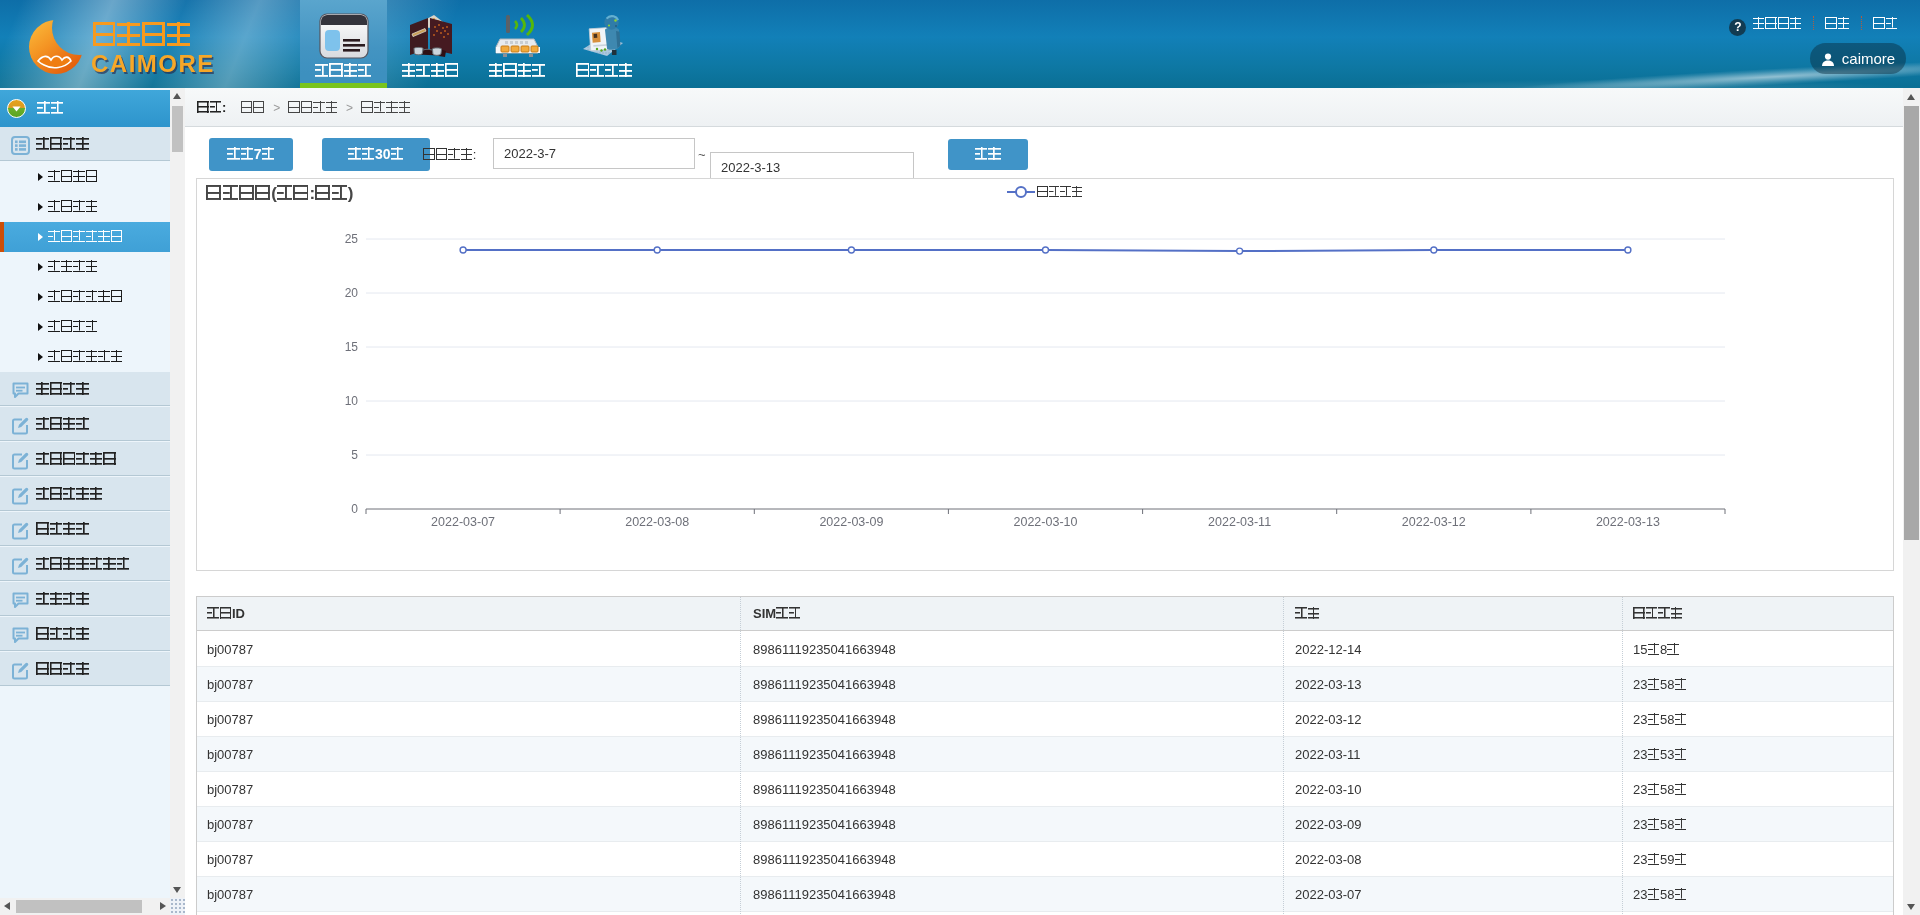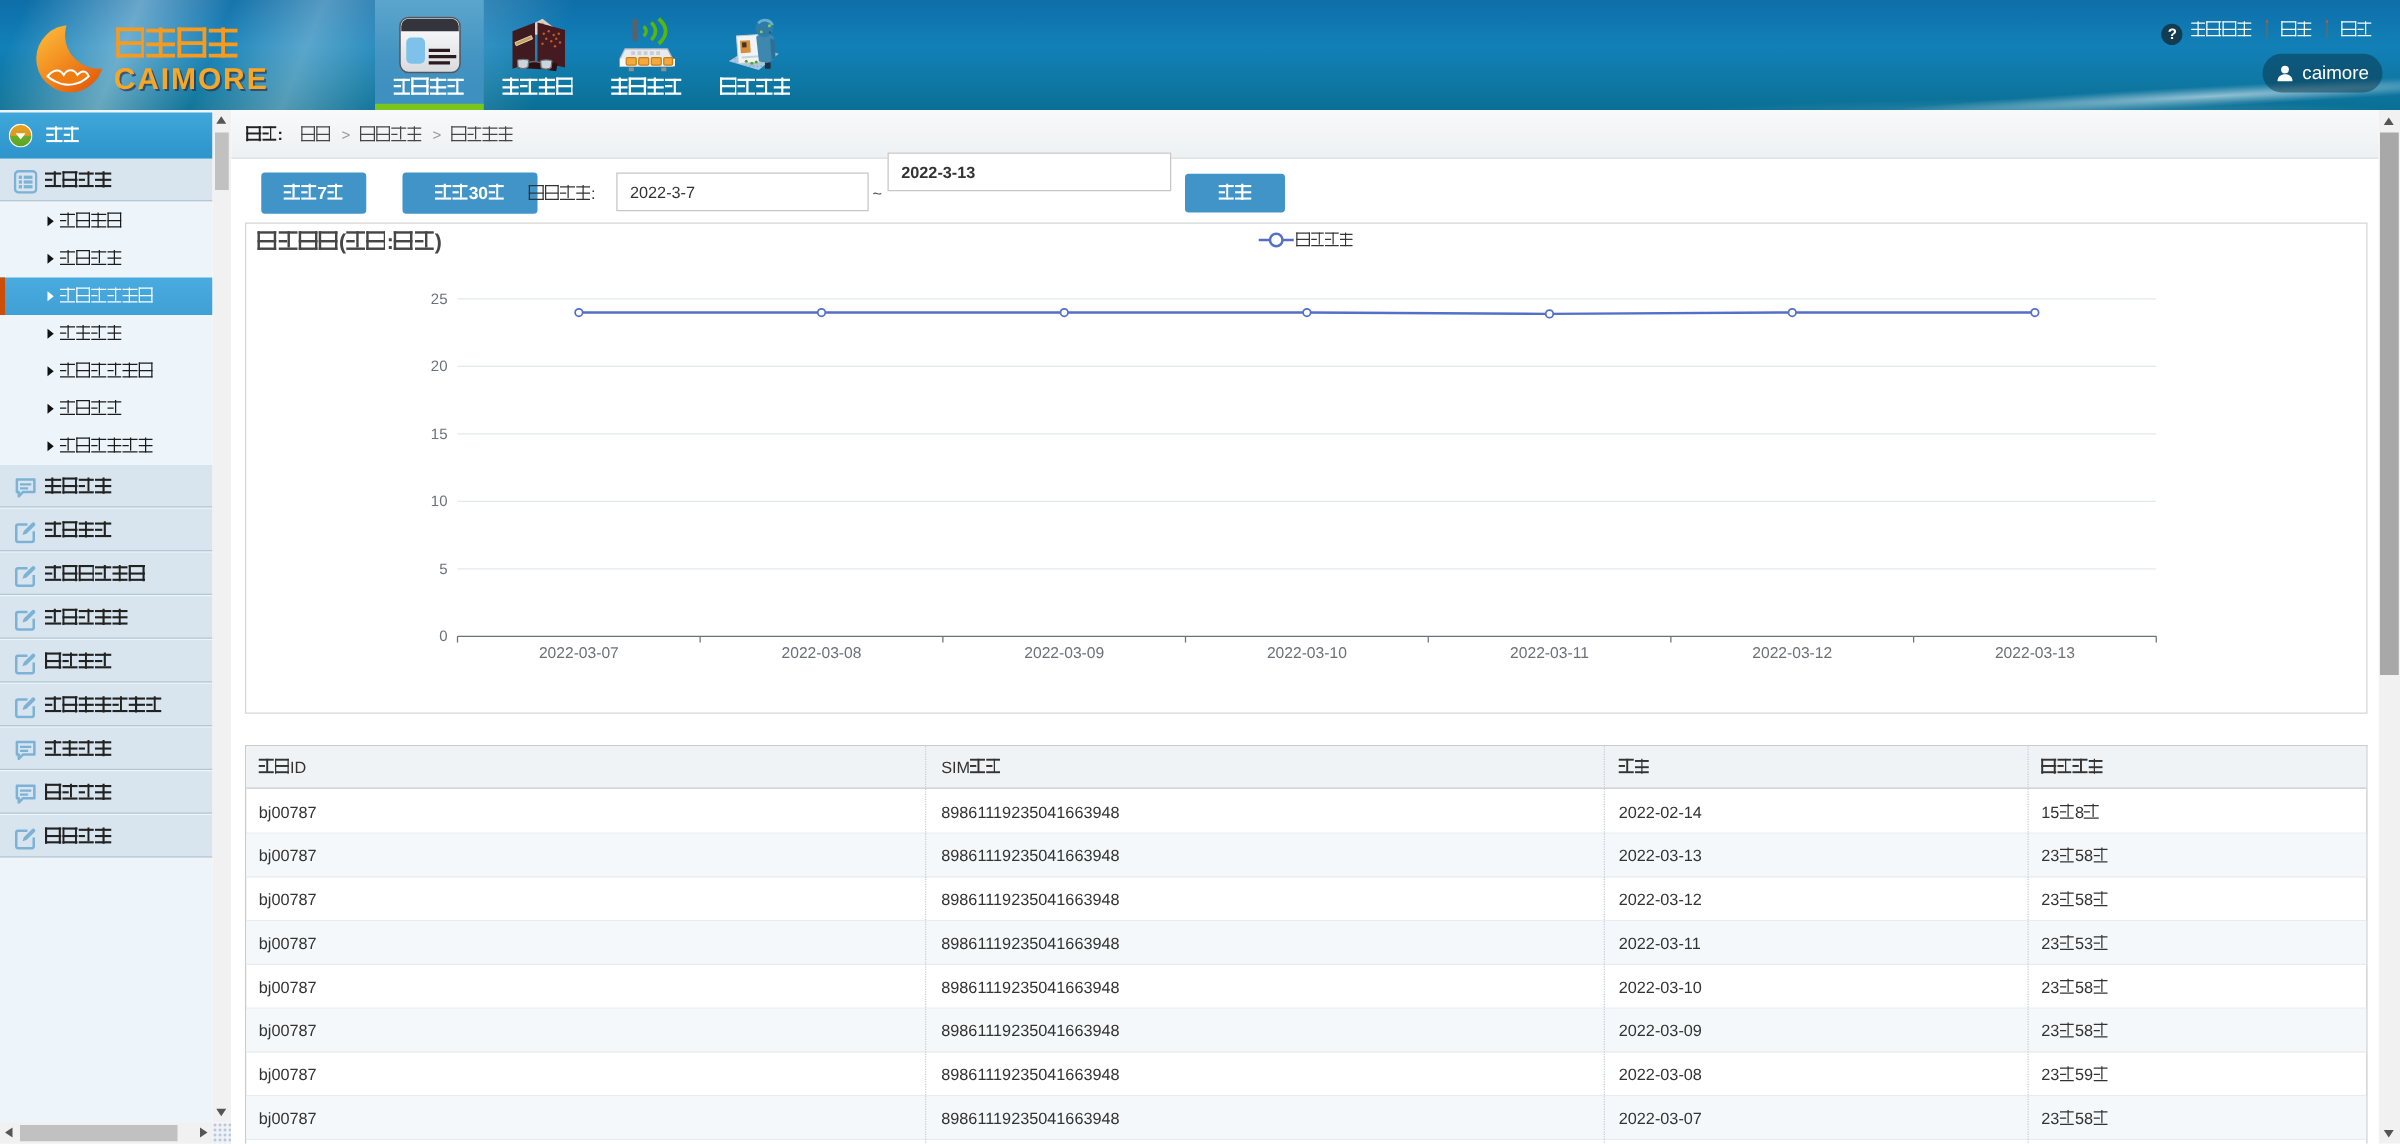--- a/index.html
+++ b/index.html
@@ -63,21 +63,21 @@
 .btn{position:absolute;background:#4094c8;color:#fff;font-size:14px;font-weight:bold;text-align:center;border-radius:3px;line-height:33px;height:33px}
 .inp{position:absolute;height:31px;border:1px solid #c6c6c6;background:#fff;font-size:13px;color:#333;line-height:29px;padding-left:10px}
 #lbltime{position:absolute;left:238px;top:50px;height:33px;line-height:33px;font-size:13px;color:#333}
 #tilde{position:absolute;left:513px;top:50px;height:33px;line-height:33px;font-size:13px;color:#555}
 
 #panel{position:absolute;left:11px;top:90px;width:1698px;height:393px;border:1px solid #d6d6d6;background:#fff}
 #ctitle{position:absolute;left:9px;top:5px;font-size:17px;font-weight:bold;color:#464646}
 #clegend{position:absolute;left:840px;top:6px;font-size:12px;color:#333}
 
 #tbl{position:absolute;left:11px;top:508px;width:1698px;height:319px;border:1px solid #ccc;border-bottom:none;background:#fff}
-#thead{position:absolute;left:0;top:0;width:1696px;height:34px;background:#eff3f6;border-bottom:1px solid #ccc;font-size:13px;font-weight:normal;color:#333;line-height:34px}
+#thead{position:absolute;left:0;top:0;width:1696px;height:34px;background:#eff3f6;border-bottom:1px solid #ccc;font-size:13px;font-weight:bold;color:#333;line-height:34px}
 .trow{position:absolute;left:0;width:1696px;height:35px;font-size:13px;color:#333;line-height:35px;border-bottom:1px solid #e8ecef}
 .trow.alt{background:#f4f8fb}
 .tc{position:absolute;top:0;height:100%}
 .c1{left:10px}.c2{left:556px}.c3{left:1098px}.c4{left:1436px}
 .vline{position:absolute;top:0;width:0;height:319px;border-left:1px dotted #c5ced6}
 
 #mscroll{position:absolute;left:1903px;top:88px;width:17px;height:827px;background:#f1f1f1}
 #mscroll .thumb{position:absolute;left:1px;top:18px;width:15px;height:434px;background:#a8a8a8}
 </style></head>
 <body>
@@ -290,21 +290,21 @@
  <span class="sarr" style="left:160px;top:4px;border-top:4.5px solid transparent;border-bottom:4.5px solid transparent;border-left:6px solid #555"></span>
 </div>
 <div id="corner"></div>
 <div id="main">
  <div id="crumb"><span style="margin-left:12px" class="bold"><i class="z z1"></i><i class="z z3"></i><b class="fc">:</b></span><span style="margin-left:14px"><i class="z z1"></i><i class="z z1"></i></span><span class="gt">&gt;</span><i class="z z1"></i><i class="z z1"></i><i class="z z3"></i><i class="z z2"></i><span class="gt">&gt;</span><i class="z z1"></i><i class="z z3"></i><i class="z z2"></i><i class="z z2"></i></div>
  <div class="btn" style="left:24px;top:50px;width:84px"><i class="z z3"></i><i class="z z3"></i>7<i class="z z3"></i></div>
  <div class="btn" style="left:137px;top:50px;width:108px"><i class="z z3"></i><i class="z z3"></i>30<i class="z z3"></i></div>
  <span id="lbltime"><i class="z z1"></i><i class="z z1"></i><i class="z z3"></i><i class="z z2"></i><b class="fc">:</b></span>
  <input class="inp" style="left: 308px; top: 50px; width: 202px;" value="2022-3-7" readonly="">
  <span id="tilde">~</span>
- <input class="inp" style="left: 525px; top: 34px; width: 227px; font-weight: bold;" value="2022-3-13" readonly="">
+ <input class="inp" style="left: 525px; top: 64px; width: 204px;" value="2022-3-13" readonly="">
  <div class="btn" style="left:763px;top:51px;width:80px;height:31px;line-height:31px"><i class="z z3"></i><i class="z z2"></i></div>
  <div id="panel">
    <svg class="abs" style="left:0;top:0" width="1696" height="391" viewBox="0 0 1696 391">
 <line x1="169" y1="276" x2="1528" y2="276" stroke="#e4e8f0" stroke-width="1"></line>
         <line x1="169" y1="222" x2="1528" y2="222" stroke="#e4e8f0" stroke-width="1"></line>
         <line x1="169" y1="168" x2="1528" y2="168" stroke="#e4e8f0" stroke-width="1"></line>
         <line x1="169" y1="114" x2="1528" y2="114" stroke="#e4e8f0" stroke-width="1"></line>
         <line x1="169" y1="60" x2="1528" y2="60" stroke="#e4e8f0" stroke-width="1"></line>
 <line x1="169" y1="330" x2="1528" y2="330" stroke="#6e7079" stroke-width="1"></line>
 <line x1="169.0" y1="330" x2="169.0" y2="335" stroke="#6e7079" stroke-width="1"></line>
@@ -345,21 +345,21 @@
  <div id="tbl">
       <div id="thead">
         <span class="tc c1"><i class="z z3"></i><i class="z z1"></i>ID</span>
         <span class="tc c2">SIM<i class="z z3"></i><i class="z z3"></i></span>
         <span class="tc c3"><i class="z z3"></i><i class="z z2"></i></span>
         <span class="tc c4"><i class="z z1"></i><i class="z z3"></i><i class="z z3"></i><i class="z z2"></i></span>
       </div>
       <div class="trow" style="top:35px">
         <span class="tc c1">bj00787</span>
         <span class="tc c2">89861119235041663948</span>
-        <span class="tc c3">2022-02-14</span>
+        <span class="tc c3">2022-12-14</span>
         <span class="tc c4">15<i class="z z3"></i>8<i class="z z3"></i></span>
       </div>
       <div class="trow alt" style="top:70px">
         <span class="tc c1">bj00787</span>
         <span class="tc c2">89861119235041663948</span>
         <span class="tc c3">2022-03-13</span>
         <span class="tc c4">23<i class="z z3"></i>58<i class="z z3"></i></span>
       </div>
       <div class="trow" style="top:105px">
         <span class="tc c1">bj00787</span>

